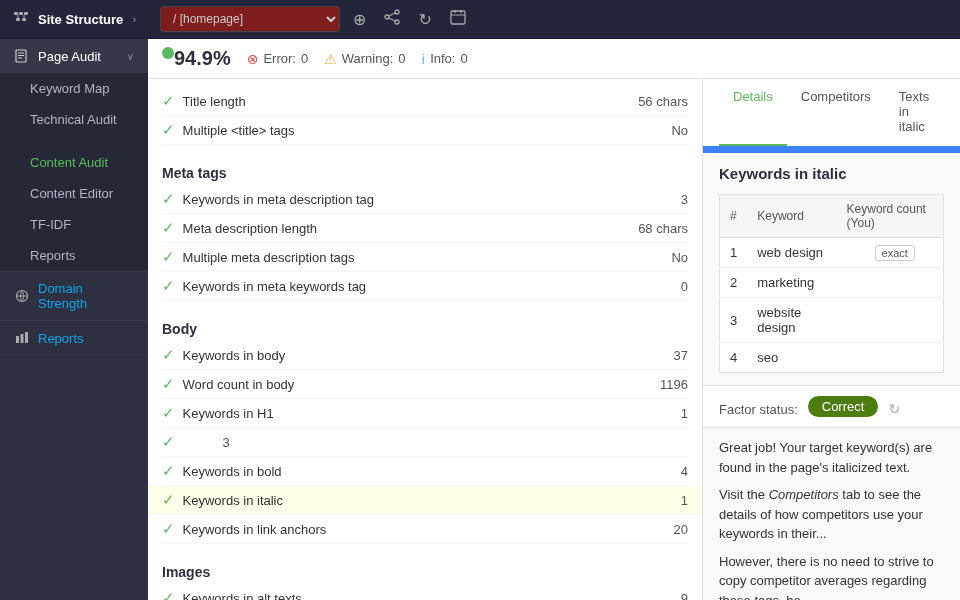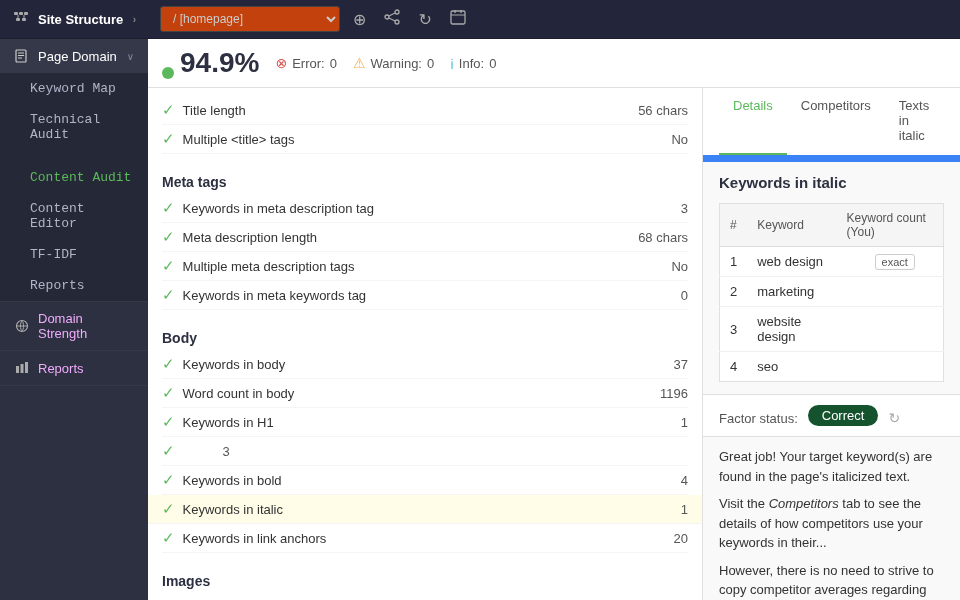--- a/index.html
+++ b/index.html
@@ -4,39 +4,39 @@
   <style>
     * { box-sizing: border-box; margin: 0; padding: 0; }
     body { font-family: -apple-system, BlinkMacSystemFont, 'Segoe UI', Arial, sans-serif; font-size: 13px; background: #f0f0f0; display: flex; height: 600px; overflow: hidden; }
 
     
     .sidebar { width: 148px; background: #2c3040; color: #ccc; display: flex; flex-direction: column; height: 600px; flex-shrink: 0; }
     .sidebar-header { background: #23263a; padding: 10px 12px; display: flex; align-items: center; gap: 8px; color: #fff; font-size: 13px; font-weight: 700; border-bottom: 1px solid #1a1c2a; }
     .sidebar-header-icon { width: 18px; height: 18px; display: flex; align-items: center; justify-content: center; flex-shrink: 0; }
     .sidebar-chevron { margin-left: auto; color: #888; font-size: 10px; }
     .sidebar-section { border-bottom: 1px solid #353848; }
-    .sidebar-item { padding: 9px 14px; display: flex; align-items: center; gap: 8px; cursor: pointer; color: #f0abfc; font-size: 13px; }
+    .sidebar-item { padding: 9px 14px; display: flex; align-items: center; gap: 8px; cursor: pointer; color: #0ea5e9; font-size: 13px; }
     .sidebar-item.active-section { background: #353848; color: #fff; }
     .sidebar-item-icon { width: 16px; height: 16px; display: flex; align-items: center; justify-content: center; flex-shrink: 0; }
     .sidebar-item-chevron { margin-left: auto; font-size: 10px; color: #888; }
     .sub-items { background: #252836; }
-    .sub-item { padding: 8px 14px 8px 30px; cursor: pointer; color: #b0b5c8; font-size: 13px; font-family: Liberation Mono, monospace; }
+    .sub-item { padding: 8px 14px 8px 30px; cursor: pointer; color: #b0b5c8; font-size: 13px; }
     .sub-item.active { color: #5cb85c; margin-top: 12px; }
 
     
     .main { flex: 1; display: flex; flex-direction: column; overflow: hidden; }
 
     
     .topbar { background: #23263a; padding: 6px 12px; display: flex; align-items: center; gap: 8px; border-bottom: 1px solid #1a1c2a; }
-    .url-select { background: #c2410c; border: 1px solid #444; color: #ccc; padding: 4px 8px; border-radius: 3px; font-size: 12px; width: 180px; }
+    .url-select { background: #7f1d1d; border: 1px solid #444; color: #ccc; padding: 4px 8px; border-radius: 3px; font-size: 12px; width: 180px; }
     .topbar-btn { background: none; border: none; color: #aaa; cursor: pointer; font-size: 16px; padding: 2px 5px; border-radius: 3px; }
 
     
     .statusbar { background: #fff; padding: 8px 14px; display: flex; align-items: center; gap: 16px; border-bottom: 1px solid #e0e0e0; }
-    .status-score { display: flex; align-items: flex-end; gap: 6px; font-size: 28px; font-weight: 700; color: #2c3040; }
+    .status-score { display: flex; align-items: flex-start; font-size: 20px; font-weight: 700; color: #2c3040; }
     .status-dot { width: 12px; height: 12px; border-radius: 50%; background: #5cb85c; }
     .status-item { display: flex; align-items: center; gap: 5px; font-size: 13px; color: #555; }
     .status-item .badge-error { color: #d9534f; font-size: 14px; }
     .status-item .badge-warning { color: #f0ad4e; font-size: 14px; }
     .status-item .badge-info { color: #5bc0de; font-size: 14px; }
 
     
     .content-area { display: flex; flex: 1; overflow: hidden; }
 
     
@@ -60,21 +60,21 @@
     
     .kw-table { width: 100%; border-collapse: collapse; background: #fff; border: 1px solid #e0e0e0; font-size: 13px; }
     .kw-table th { padding: 7px 10px; text-align: left; background: #f5f5f5; color: #555; font-weight: 500; border-bottom: 1px solid #ddd; font-size: 12px; }
     .kw-table td { padding: 7px 10px; border-bottom: 1px solid #f0f0f0; color: #333; }
     .kw-table tr:last-child td { border-bottom: none; }
     .exact-badge { background: #fff; border: 1px solid #ccc; padding: 1px 6px; border-radius: 3px; font-size: 11px; color: #555; margin-left: 28px; }
 
     
     .factor-status-bar { display: flex; align-items: flex-end; gap: 10px; padding: 10px 16px; background: #fff; border-top: 1px solid #e0e0e0; border-bottom: 1px solid #e0e0e0; }
     .factor-label { font-size: 13px; color: #555; }
-    .factor-badge { background: #14532d; color: #fff; padding: 3px 14px; border-radius: 12px; font-size: 13px; font-weight: 500; }
+    .factor-badge { background: #4d7c0f; color: #fff; padding: 3px 14px; border-radius: 12px; font-size: 13px; font-weight: 500; }
     .factor-refresh { color: #aaa; cursor: pointer; font-size: 14px; }
 
     .factor-description { padding: 10px 16px; font-size: 13px; color: #333; line-height: 1.5; }
     .factor-description p { margin-bottom: 8px; }
     .factor-description em { font-style: italic; }
 
     
     ::-webkit-scrollbar { width: 6px; }
     ::-webkit-scrollbar-track { background: #f0f0f0; }
     ::-webkit-scrollbar-thumb { background: #ccc; border-radius: 3px; }
@@ -102,21 +102,21 @@
   <div class="sidebar-section">
     <div class="sidebar-item active-section">
       <div class="sidebar-item-icon">
         <svg width="14" height="14" viewBox="0 0 14 14" fill="none">
           <rect x="1" y="1" width="10" height="12" rx="1" stroke="#ccc" stroke-width="1.2"></rect>
           <line x1="3" y1="4" x2="9" y2="4" stroke="#ccc" stroke-width="1"></line>
           <line x1="3" y1="6.5" x2="9" y2="6.5" stroke="#ccc" stroke-width="1"></line>
           <line x1="3" y1="9" x2="7" y2="9" stroke="#ccc" stroke-width="1"></line>
         </svg>
       </div>
-      <span>Page Domain</span>
+      <span>Page Audit</span>
       <span class="sidebar-item-chevron">∨</span>
     </div>
     <div class="sub-items">
       <div class="sub-item">Keyword Map</div>
       <div class="sub-item">Technical Audit</div>
       <div class="sub-item active">Content Audit</div>
       <div class="sub-item">Content Editor</div>
       <div class="sub-item">TF-IDF</div>
       <div class="sub-item">Reports</div>
     </div>

